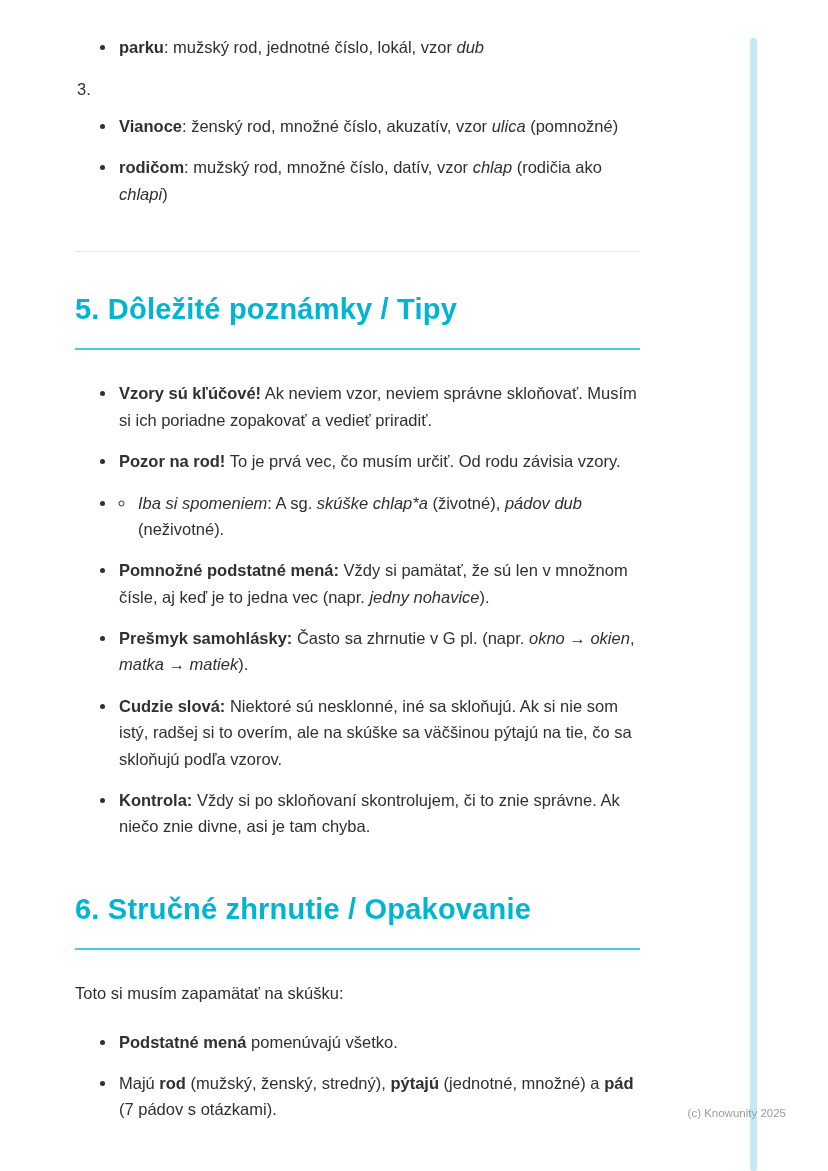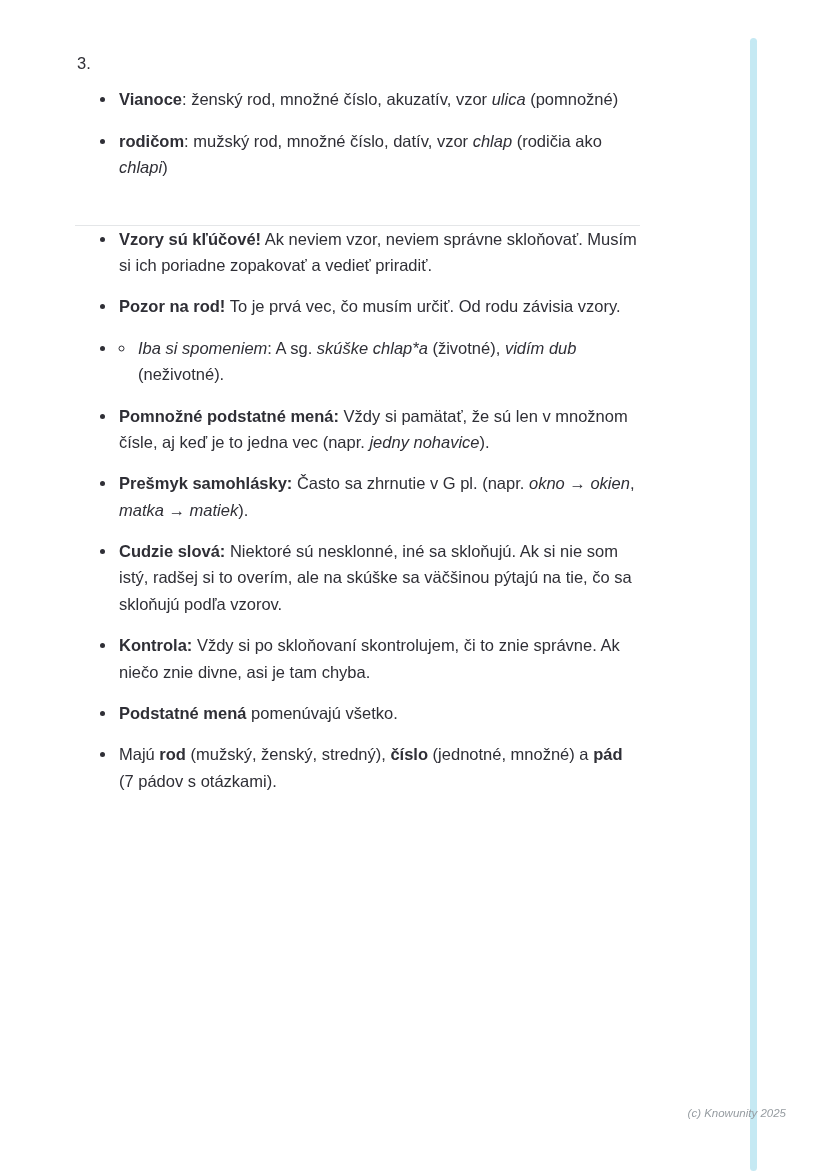--- a/index.html
+++ b/index.html
@@ -77,85 +77,92 @@
 
   p.para { margin: 0 0 22px; }
 
   .footer {
     position: absolute;
     right: 42px;
     bottom: 52px;
     font-size: 11.5px;
     color: var(--muted, #969ca1);
     z-index: 3;
-    font-style: italic;
   }
 </style>
 </head>
 <body>
 
 <div class="page">
 
   <div class="edge-bar"></div>
 
   <main class="content">
 
+    <ul class="list tight">
+      <li>
+        <span class="rich"><span class="b">parku</span><span>: mužský rod, jednotné číslo, lokál, vzor </span><span class="i">dub</span></span>
+      </li>
+    </ul>
 
     <div class="num-item">
       <span class="num">3.</span>
     </div>
 
     <ul class="list">
       <li>
         <span class="rich"><span class="b">Vianoce</span><span>: ženský rod, množné číslo, akuzatív, vzor </span><span class="i">ulica</span><span> (pomnožné)</span></span>
       </li>
       <li>
         <span class="rich"><span class="b">rodičom</span><span>: mužský rod, množné číslo, datív, vzor </span><span class="i">chlap</span><span> (rodičia ako </span><span class="i">chlapi</span><span>)</span></span>
       </li>
     </ul>
 
     <hr class="divider">
 
+    <h2 class="heading">5. Dôležité poznámky / Tipy</h2>
 
     <ul class="list">
       <li>
         <span class="rich"><span class="b">Vzory sú kľúčové!</span><span> Ak neviem vzor, neviem správne skloňovať. Musím si ich poriadne zopakovať a vedieť priradiť.</span></span>
       </li>
       <li>
         <span class="rich"><span class="b">Pozor na rod!</span><span> To je prvá vec, čo musím určiť. Od rodu závisia vzory.</span></span>
       </li>
       <li>
         <ul class="sub">
           <li>
-            <span class="rich"><span class="i">Iba si spomeniem</span><span>: A sg. </span><span class="i">skúške chlap*a</span><span> (životné), </span><span class="i">vidím dub</span><span> (neživotné).</span></span>
+            <span class="rich"><span class="i">Iba si spomeniem</span><span>: A sg. </span><span class="i">skúške chlap*a</span><span> (životné), </span><span class="i">pádov dub</span><span> (neživotné).</span></span>
           </li>
         </ul>
       </li>
       <li>
         <span class="rich"><span class="b">Pomnožné podstatné mená:</span><span> Vždy si pamätať, že sú len v množnom čísle, aj keď je to jedna vec (napr. </span><span class="i">jedny nohavice</span><span>).</span></span>
       </li>
       <li>
         <span class="rich"><span class="b">Prešmyk samohlásky:</span><span> Často sa zhrnutie v G pl. (napr. </span><span class="i">okno</span><span> → </span><span class="i">okien</span><span>, </span><span class="i">matka</span><span> → </span><span class="i">matiek</span><span>).</span></span>
       </li>
       <li>
         <span class="rich"><span class="b">Cudzie slová:</span><span> Niektoré sú nesklonné, iné sa skloňujú. Ak si nie som istý, radšej si to overím, ale na skúške sa väčšinou pýtajú na tie, čo sa skloňujú podľa vzorov.</span></span>
       </li>
       <li>
         <span class="rich"><span class="b">Kontrola:</span><span> Vždy si po skloňovaní skontrolujem, či to znie správne. Ak niečo znie divne, asi je tam chyba.</span></span>
       </li>
     </ul>
 
+    <h2 class="heading second">6. Stručné zhrnutie / Opakovanie</h2>
 
+    <p class="para">Toto si musím zapamätať na skúšku:</p>
 
     <ul class="list">
       <li>
         <span class="rich"><span class="b">Podstatné mená</span><span> pomenúvajú všetko.</span></span>
       </li>
       <li>
-        <span class="rich"><span>Majú </span><span class="b">rod</span><span> (mužský, ženský, stredný), </span><span class="b">číslo</span><span> (jednotné, množné) a </span><span class="b">pád</span><span> (7 pádov s otázkami).</span></span>
+        <span class="rich"><span>Majú </span><span class="b">rod</span><span> (mužský, ženský, stredný), </span><span class="b">pýtajú</span><span> (jednotné, množné) a </span><span class="b">pád</span><span> (7 pádov s otázkami).</span></span>
       </li>
 
     </ul>
 
   </main>
 
   <div class="footer">(c) Knowunity 2025</div>
 
 </div>
 

